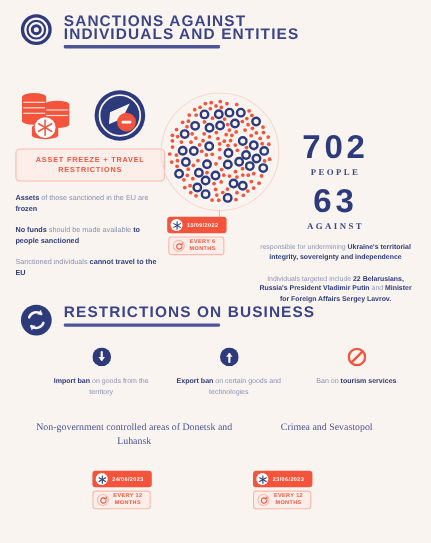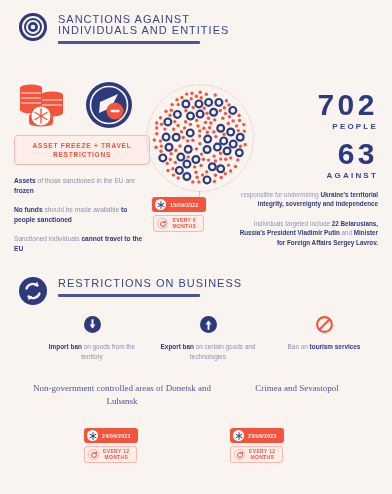--- a/index.html
+++ b/index.html
@@ -10,21 +10,21 @@
     color:#2f3a7a;
     overflow:hidden;
     position:relative;
   }
 
   
   .sec-head{display:flex;align-items:flex-start;gap:10px;}
   .sec-icon{width:30px;height:30px;flex:0 0 30px;position:relative;}
   .sec-titlewrap{padding-top:2px;}
   .sec-title{
-    font-size:11px;font-weight:normal;letter-spacing:1.0px;
+    font-size:14px;font-weight:bold;letter-spacing:1.0px;
     line-height:11px;color:#3b4486;text-transform:uppercase;
     white-space:pre-line;
   }
   .sec-rule{height:2.5px;background:#4a5496;width:142px;margin-top:5px;border-radius:1px;}
 
   #sec1{position:absolute;left:18px;top:12px;}
   #sec2{position:absolute;left:18px;top:276px;}
   #sec2 .sec-rule{width:142px;}
 
   
@@ -74,28 +74,28 @@
     line-height:5.6px;text-align:center;white-space:pre-line;
   }
   .snow-chip{width:11px;height:11px;border-radius:50%;background:#ffffff;
     display:flex;align-items:center;justify-content:center;flex:0 0 11px;}
   .renew-chip{width:11px;height:11px;border-radius:50%;background:#fdeee9;
     border:1px solid #f7b9ab;box-sizing:border-box;
     display:flex;align-items:center;justify-content:center;flex:0 0 11px;}
   #badge1{position:absolute;left:152px;top:197px;}
 
   
-  #right-block{position:absolute;right:14px;top:90px;width:146px;text-align:right;}
+  #right-block{position:absolute;right:14px;top:120px;width:146px;text-align:center;}
   .bignum{
     font-size:30px;font-weight:bold;color:#2d3a7c;letter-spacing:3.5px;
     line-height:30px;
   }
   .bigunit{
     font-size:8px;font-weight:bold;color:#3b4486;letter-spacing:2.2px;
-    line-height:11px;margin-top:1px;
+    line-height:11px;margin-top:1px;font-family:Liberation Serif, serif;
   }
   .stat2{margin-top:7px;}
   .rtext{font-size:6.3px;line-height:9.4px;color:#9095b8;margin-top:9px;}
   .rtext b{color:#2d3a7c;font-weight:bold;}
   .rtext.second{margin-top:10px;}
 
   
   #biz{position:absolute;left:22px;top:316px;width:356px;
        display:flex;justify-content:flex-start;}
   .biz-col{width:112px;text-align:center;}

